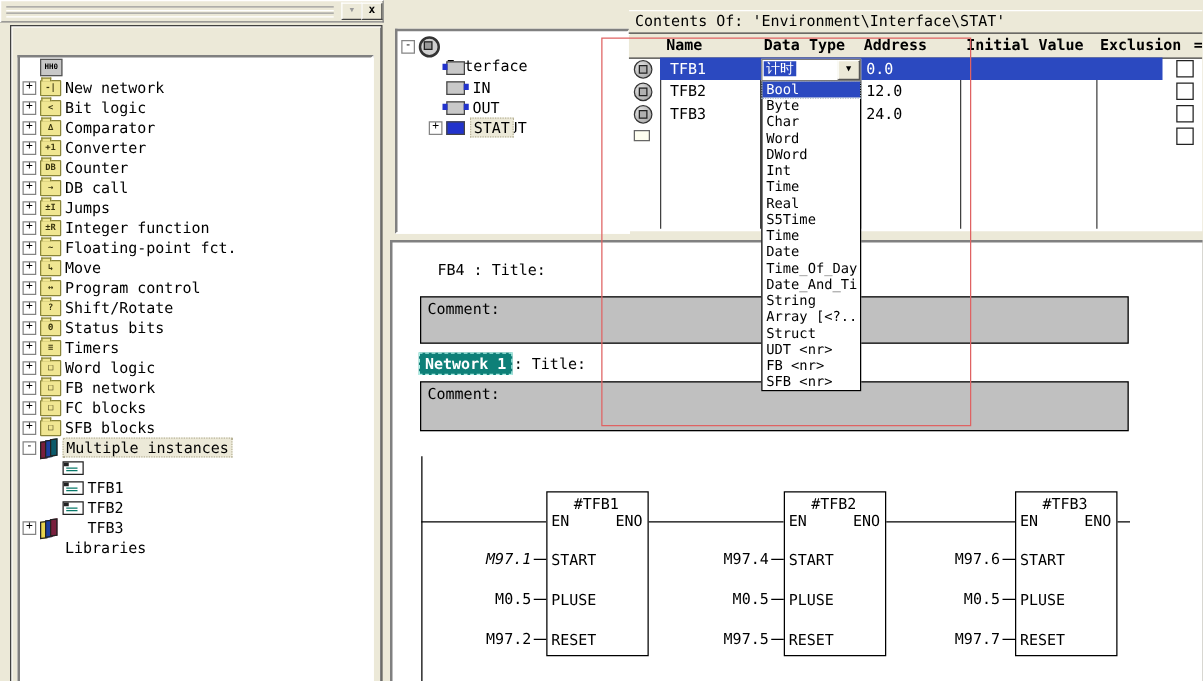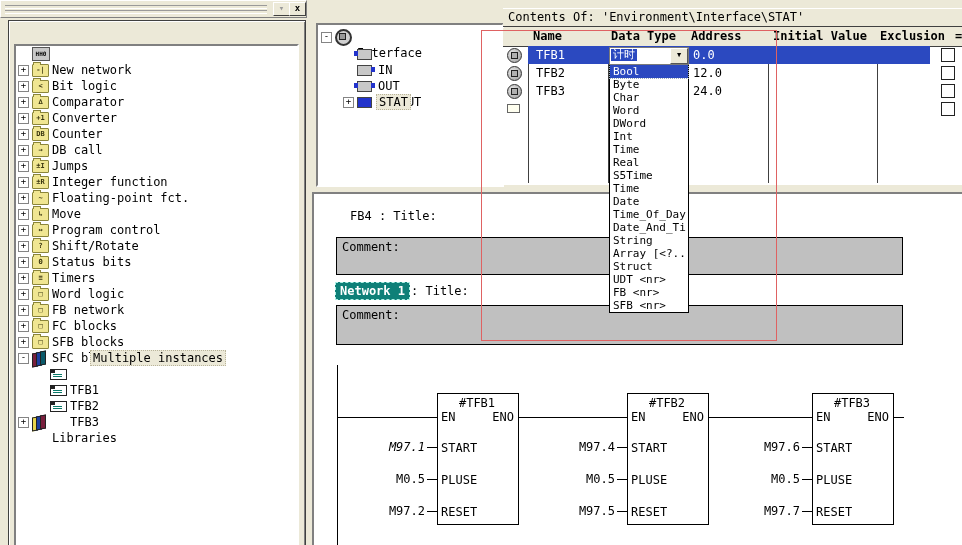--- a/index.html
+++ b/index.html
@@ -230,21 +230,21 @@
       </span>
       <span class="p-label" style="left: 34px;">SFC blocks</span>
     </div>
     <div class="p-row" style="top: 304px;">
       <span class="expander" style="left: 2px;">-</span>
       <span class="ico ico-books" style="left: 16px;">
         <span style="background: rgb(122, 31, 61); left: 0px; top: 2px; transform: skewY(-8deg);"></span>
         <span style="background: rgb(29, 63, 160); left: 4px; top: 1px; transform: skewY(-8deg);"></span>
         <span style="background: rgb(10, 90, 106); left: 8px; top: 0px; transform: skewY(-8deg);"></span>
       </span>
-      <span class="p-label sel" style="left: 34px; margin-left: 40px;">Multiple instances</span>
+      <span class="p-label sel" style="left: 34px;">Multiple instances</span>
     </div>
     <div class="p-row" style="top: 320px;">
       <span class="ico ico-block" style="left: 34px;"></span>
       <span class="p-label" style="left: 52px;">TFB1</span>
     </div>
     <div class="p-row" style="top: 336px;">
       <span class="ico ico-block" style="left: 34px;"></span>
       <span class="p-label" style="left: 52px;">TFB2</span>
     </div>
     <div class="p-row" style="top: 352px;">

